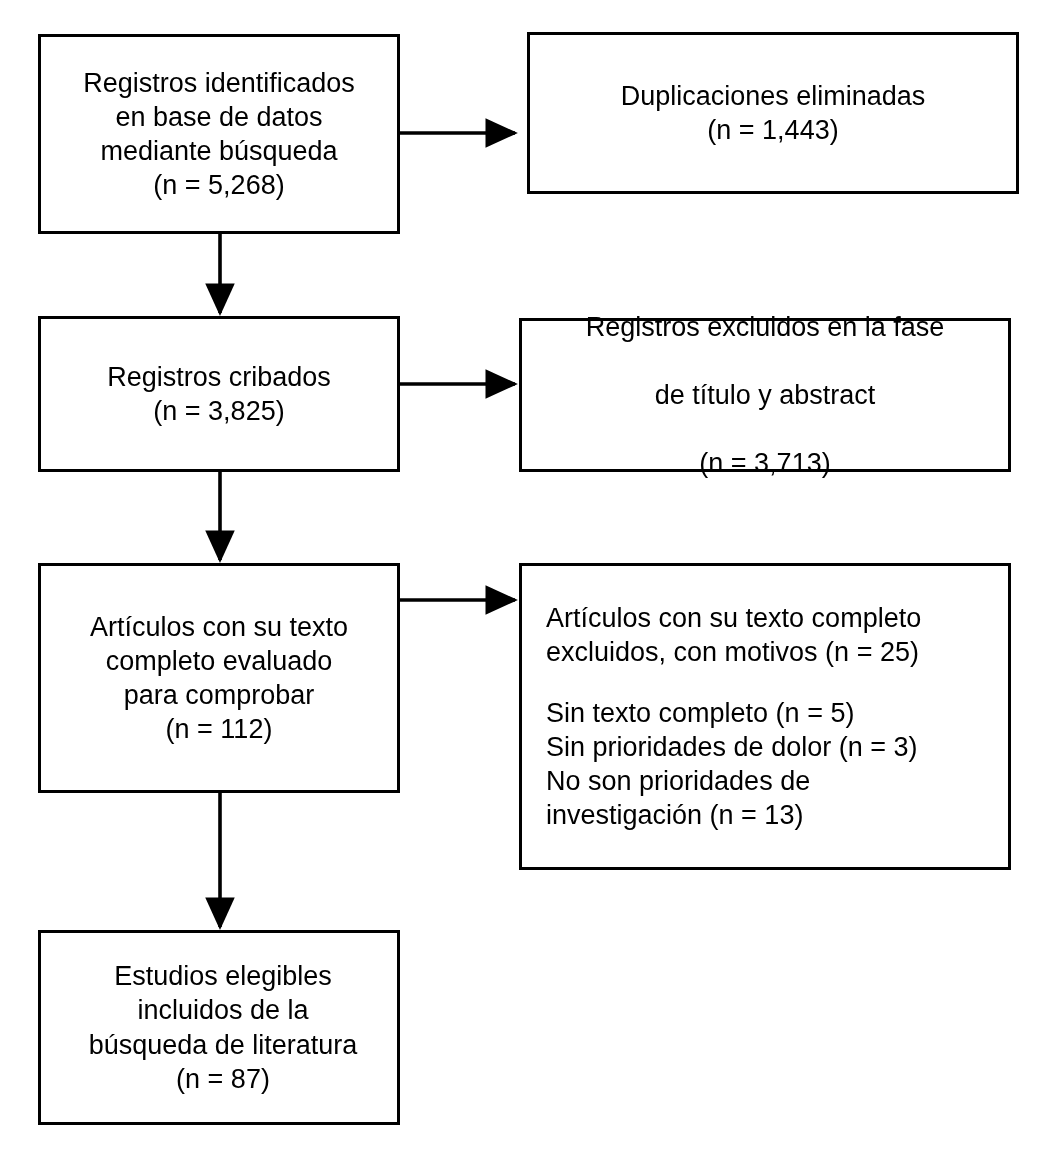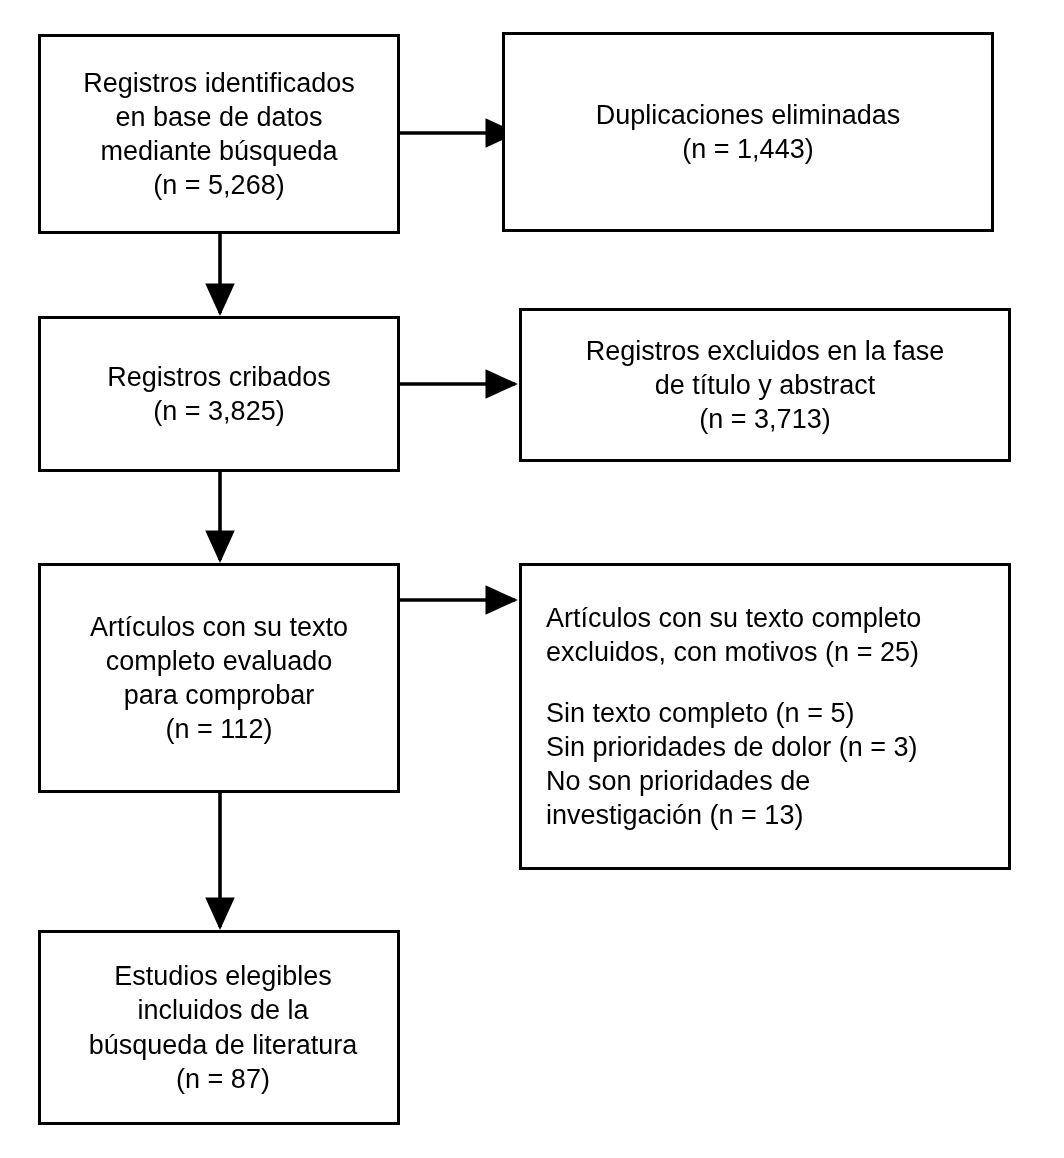--- a/index.html
+++ b/index.html
@@ -44,23 +44,23 @@
   .node .line {
     display: block;
     white-space: pre;
   }
   .node .spacer {
     display: block;
     height: 27px;
   }
   
   #box-identified   { left: 38px;  top: 34px;   width: 362px; height: 200px; }
-  #box-duplicates   { left: 502px; top: 32px;   width: 492px; height: 200px; text-align: right; }
+  #box-duplicates   { left: 527px; top: 32px;   width: 492px; height: 162px; text-align: right; }
   #box-screened     { left: 38px;  top: 316px;  width: 362px; height: 156px; }
-  #box-excluded-ta  { left: 519px; top: 308px;  width: 492px; height: 154px; }
+  #box-excluded-ta  { left: 519px; top: 318px;  width: 492px; height: 154px; gap: 34px; }
   #box-fulltext     { left: 38px;  top: 563px;  width: 362px; height: 230px; }
   #box-excluded-fl  { left: 519px; top: 563px;  width: 492px; height: 307px; }
   #box-included     { left: 38px;  top: 930px;  width: 362px; height: 195px; padding-left: 8px; }
 
   
   #connectors {
     position: absolute;
     left: 0; top: 0;
     width: 1064px;
     height: 1158px;

